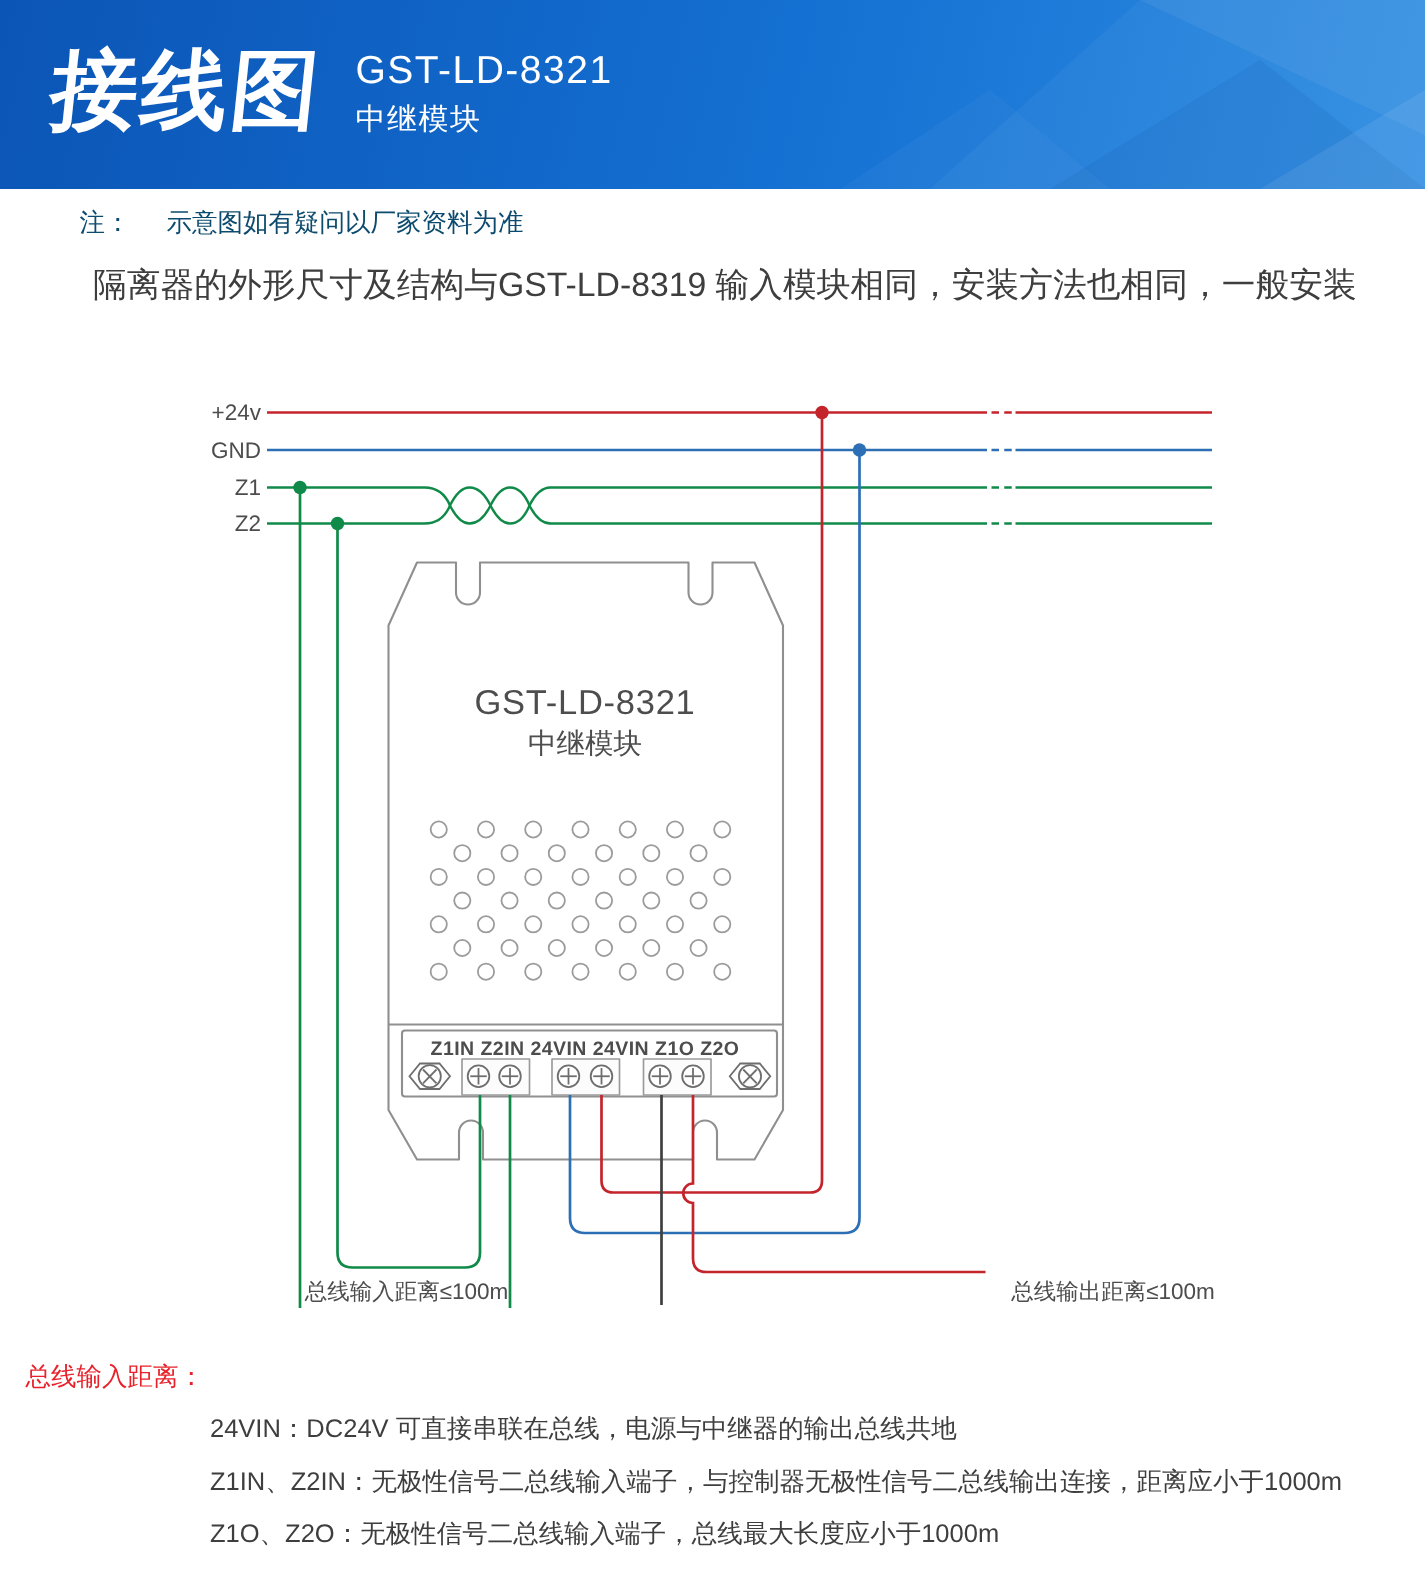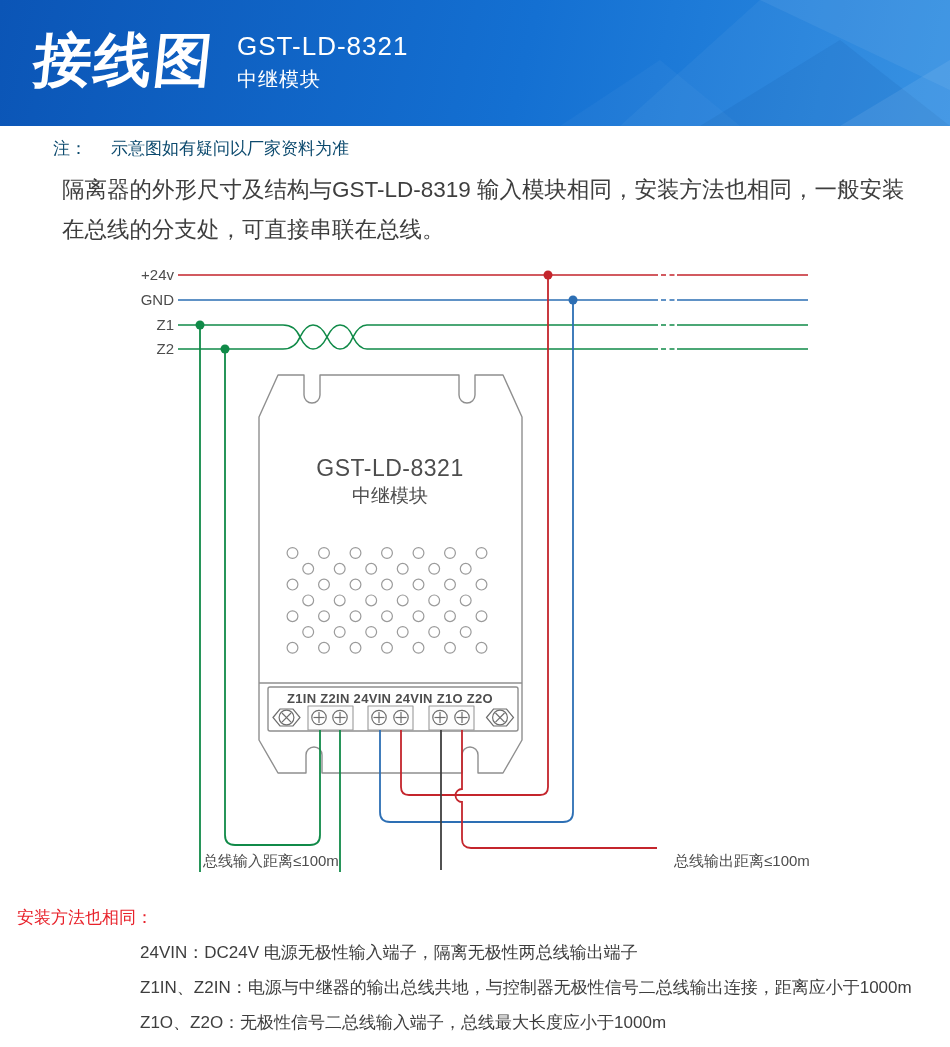--- a/index.html
+++ b/index.html
@@ -50,21 +50,20 @@
     <div class="h-title">接线图</div>
     <div class="h-model">GST-LD-8321</div>
     <div class="h-mname">中继模块</div>
   </div>
 
   <div class="note-row">
     <span class="note-prefix">注：</span><span class="note-warning">示意图如有疑问以厂家资料为准</span>
   </div>
   <div class="para">
     <div>隔离器的外形尺寸及结构与GST-LD-8319 输入模块相同，安装方法也相同，一般安装</div>
-    <div>在总线的分支处，可直接串联在总线。</div>
   </div>
 
   <svg class="diagram" width="950" height="650" viewBox="0 255 950 650">
 
     <g fill="none" stroke-width="1.6">
       <path stroke="#c4252c" d="M178,275 H658 M661,275 h5 m3.5,0 h5 M677,275 H808"></path>
       <path stroke="#2d6fb4" d="M178,300 H658 M661,300 h5 m3.5,0 h5 M677,300 H808"></path>
       <path stroke="#108a48" d="M178,325 H283 Q295,325 300,337 Q306,349 313,349 Q321,349 327,337 Q333,325 340,325 Q348,325 353,337 Q359,349 367,349 Q375,349 383,349 H658 M661,349 h5 m3.5,0 h5 M677,349 H808"></path>
       <path stroke="#108a48" d="M178,349 H283 Q295,349 300,337 Q306,325 313,325 Q321,325 327,337 Q333,349 340,349 Q348,349 353,337 Q359,325 367,325 Q375,325 383,325 H658 M661,325 h5 m3.5,0 h5 M677,325 H808"></path>
     </g>
@@ -196,18 +195,18 @@
       <circle cx="200" cy="325" r="4.5" fill="#108a48"></circle>
       <circle cx="225" cy="349" r="4.5" fill="#108a48"></circle>
       <circle cx="548" cy="275" r="4.5" fill="#c4252c"></circle>
       <circle cx="573" cy="300" r="4.5" fill="#2d6fb4"></circle>
     </g>
 
     <text class="dist-label" x="271" y="866" text-anchor="middle">总线输入距离≤100m</text>
     <text class="dist-label" x="742" y="866" text-anchor="middle">总线输出距离≤100m</text>
   </svg>
 
-  <div class="instr-head">安装方法也相同：</div>
-  <div class="instr-item i1">24VIN：DC24V 电源无极性输入端子，隔离无极性两总线输出端子</div>
-  <div class="instr-item i2">Z1IN、Z2IN：电源与中继器的输出总线共地，与控制器无极性信号二总线输出连接，距离应小于1000m</div>
+  <div class="instr-head">总线输入距离：</div>
+  <div class="instr-item i1">24VIN：DC24V 可直接串联在总线，电源与中继器的输出总线共地</div>
+  <div class="instr-item i2">Z1IN、Z2IN：无极性信号二总线输入端子，与控制器无极性信号二总线输出连接，距离应小于1000m</div>
   <div class="instr-item i3">Z1O、Z2O：无极性信号二总线输入端子，总线最大长度应小于1000m</div>
 
 </div>
 
 </body></html>

